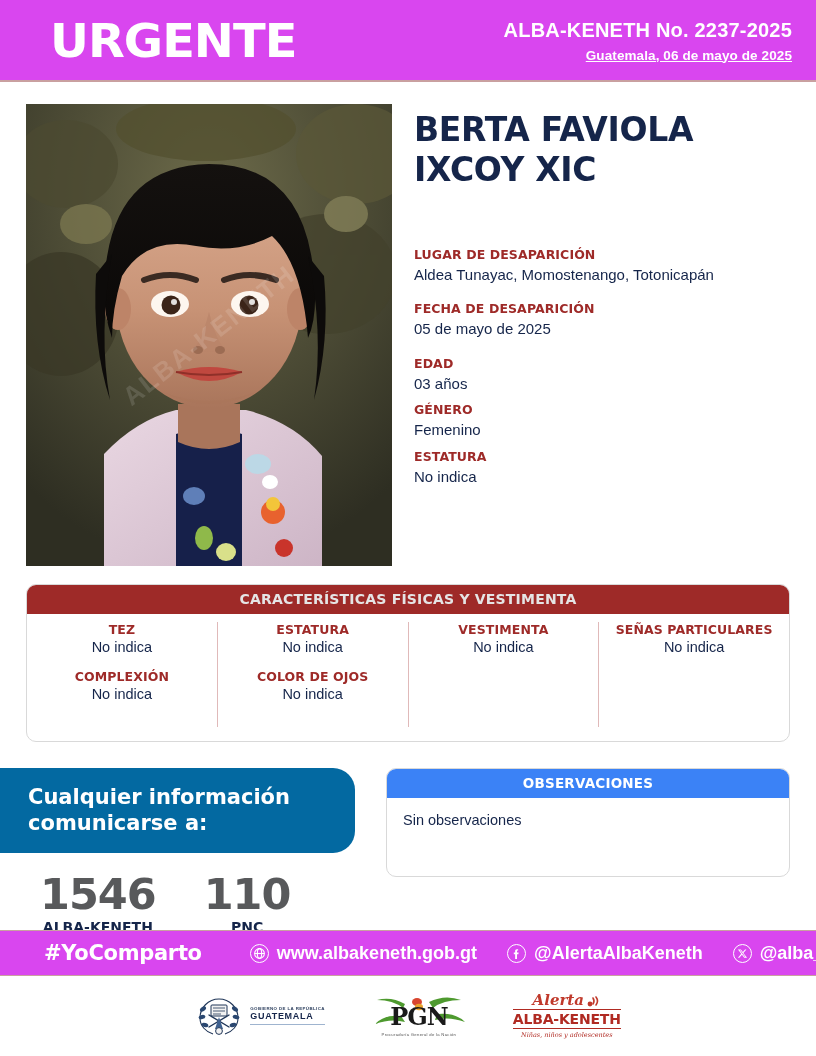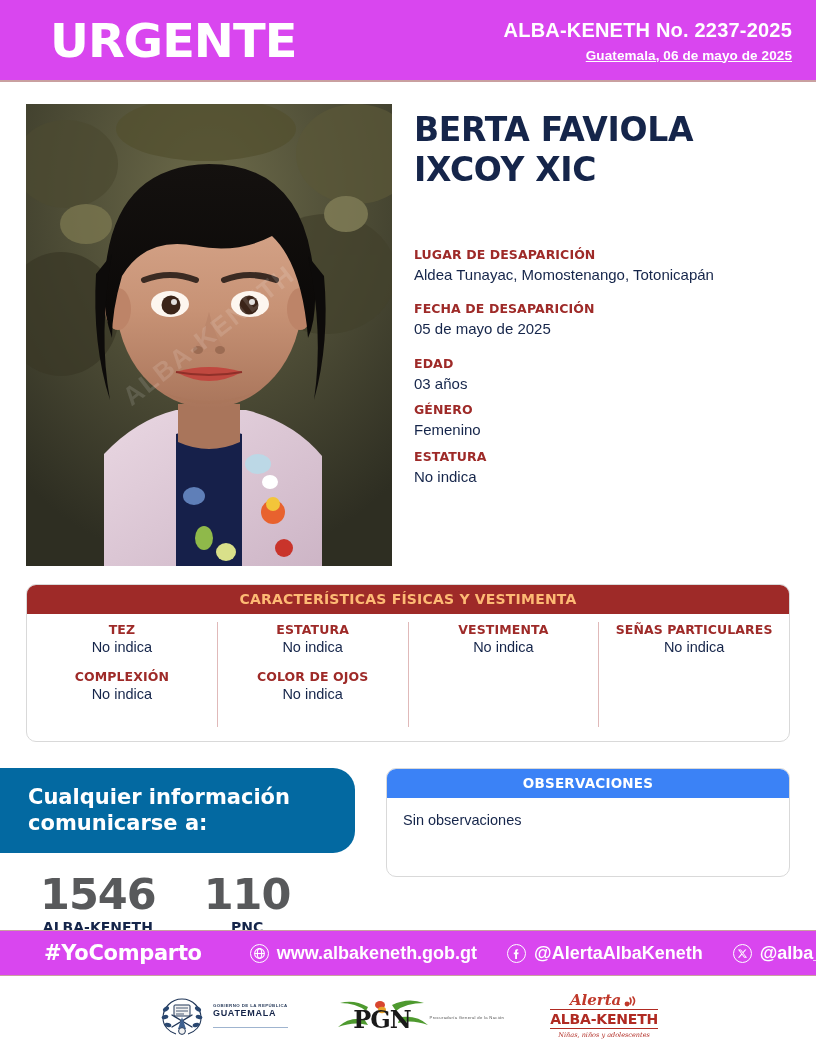--- a/index.html
+++ b/index.html
@@ -121,21 +121,21 @@
   
   .chars {
     margin: 18px 26px 0 26px;
     border: 1px solid #d9d9d9;
     border-radius: 10px;
     overflow: hidden;
     background: #fff;
   }
   .chars-title {
     background: #9e2a28;
-    color: #fdba74;
+    color: #e5e5e5;
     font-family: "DejaVu Sans", sans-serif;
     font-weight: bold;
     font-size: 14px;
     text-align: center;
     padding: 6px 0 7px 0;
     letter-spacing: 0.2px;
   }
   .chars-body {
     display: flex;
     padding: 8px 0 14px 0;
@@ -288,35 +288,35 @@
     align-items: center;
     justify-content: center;
     gap: 46px;
     background: #ffffff;
   }
   .logo { display: flex; align-items: center; }
   .gt-logo { gap: 7px; }
   .gt-text {
     line-height: 1.1;
     border-bottom: 1.5px solid #9fb4cf;
-    padding-bottom: 8px;
+    padding-bottom: 2px;
   }
   .gt-top {
     font-size: 4.4px;
     color: #2a3d5c;
     letter-spacing: 0.4px;
     font-weight: bold;
   }
   .gt-bottom {
     font-size: 9px;
     color: #15254a;
     font-weight: bold;
     letter-spacing: 0.7px;
   }
-  .pgn-logo { flex-direction: row; align-items: center; }
+  .pgn-logo { flex-direction: column; align-items: center; }
   .pgn-sub {
     font-size: 4.2px;
     color: #555;
     letter-spacing: 0.3px;
     margin-top: 2px;
   }
   .alerta-logo { flex-direction: column; align-items: center; }
   .alerta-word {
     font-family: "DejaVu Serif", serif;
     font-style: italic;

